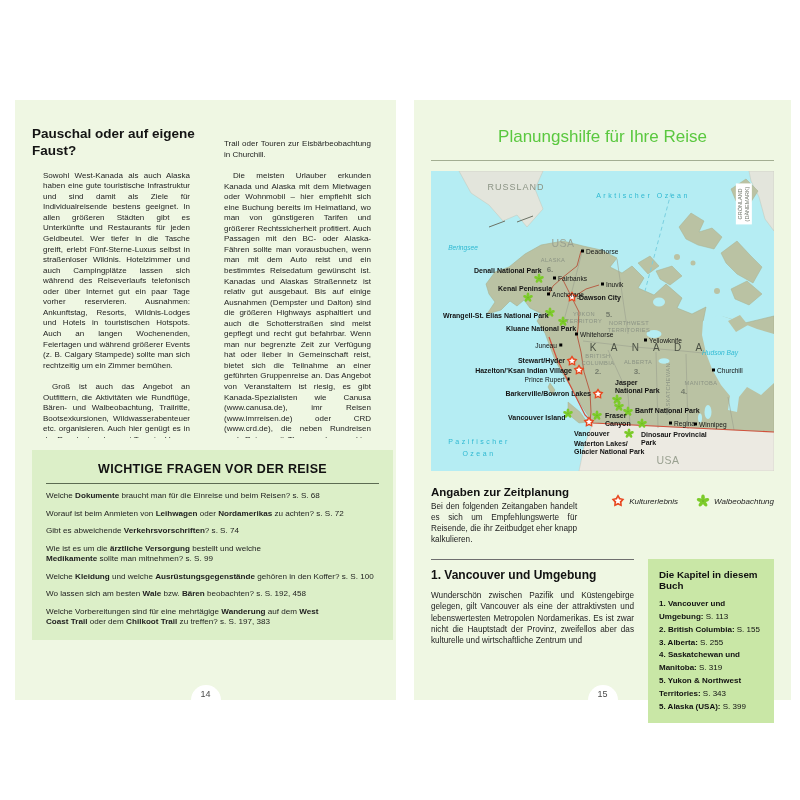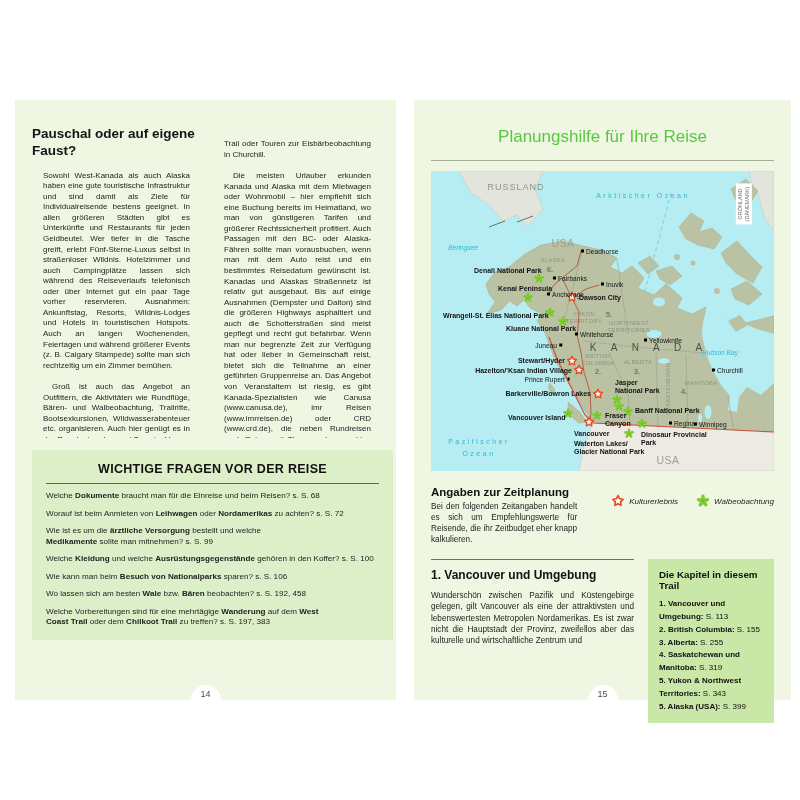--- a/index.html
+++ b/index.html
@@ -84,23 +84,23 @@
             <div class="para ind">Die meisten Urlauber erkunden Kanada und Alaska mit dem Mietwagen oder Wohnmobil – hier empfiehlt sich eine Buchung bereits im Heimatland, wo man von günstigeren Tarifen und größerer Rechtssicherheit profitiert. Auch Passagen mit den BC- oder Alaska-Fähren sollte man vorausbuchen, wenn man mit dem Auto reist und ein bestimmtes Reisedatum gewünscht ist. Kanadas und Alaskas Straßennetz ist relativ gut ausgebaut. Bis auf einige Ausnahmen (Dempster und Dalton) sind die größeren Highways asphaltiert und auch die Schotterstraßen sind meist gepflegt und recht gut befahrbar. Wenn man nur begrenzte Zeit zur Verfügung hat oder lieber in Gemeinschaft reist, bietet sich die Teilnahme an einer geführten Gruppenreise an. Das Angebot von Veranstaltern ist riesig, es gibt Kanada-Spezialisten wie Canusa (www.canusa.de), imr Reisen (www.imrreisen.de) oder CRD (www.crd.de), die neben Rundreisen auch Reisen mit Themenschwerpunkten anbieten (Bären und Wale, Indian Summer, Camping etc).</div>
           </div>
       </div>
     </div>
     <div class="questions-box">
       <div class="qb-title">WICHTIGE FRAGEN VOR DER REISE</div>
       <hr class="qb-rule">
       <div>
           <div class="q">Welche <b>Dokumente</b> braucht man für die Einreise und beim Reisen? s. S. 68</div>
           <div class="q">Worauf ist beim Anmieten von <b>Leihwagen</b> oder <b>Nordamerikas</b> zu achten? s. S. 72</div>
+          <div class="q">Gibt es abweichende <b>Verkehrsvorschriften</b>? s. S. 74</div>
           <div class="q">Wie ist es um die <b>ärztliche Versorgung</b> bestellt und welche<br><b>Medikamente</b> sollte man mitnehmen? s. S. 99</div>
           <div class="q">Welche <b>Kleidung</b> und welche <b>Ausrüstungsgegenstände</b> gehören in den Koffer? s. S. 100</div>
-          <div class="q">Wie kann man beim <b>Besuch von Nationalparks</b> sparen? s. S. 106</div>
           <div class="q">Wo lassen sich am besten <b>Wale</b> bzw. <b>Bären</b> beobachten? s. S. 192, 458</div>
           <div class="q">Welche Vorbereitungen sind für eine mehrtägige <b>Wanderung</b> auf dem <b>West<br>Coast Trail</b> oder dem <b>Chilkoot Trail</b> zu treffen? s. S. 197, 383</div>
         </div>
     </div>
   </div>
   <div class="badge">14</div>
 </div>
 
 <div class="page page-right">
   <h1 class="rp-title">Planungshilfe für Ihre Reise</h1>
@@ -304,21 +304,21 @@
       </div>
   </div>
 
   <div class="section-row">
     <div class="vanc">
       <hr class="vanc-rule">
       <h3 class="vanc-h">1. Vancouver und Umgebung</h3>
       <p class="vanc-p">Wunderschön zwischen Pazifik und Küstengebirge gelegen, gilt Vancouver als eine der attraktivsten und lebenswertesten Metropolen Nordamerikas. Es ist zwar nicht die Hauptstadt der Provinz, zweifellos aber das kulturelle und wirtschaftliche Zentrum und</p>
     </div>
     <div class="kapitel">
-      <div class="kap-title">Die Kapitel in diesem Trail</div>
+      <div class="kap-title">Die Kapitel in diesem Buch</div>
       <div>
           <div class="kap-item"><b>1. Vancouver und Umgebung:</b> S. 113</div>
           <div class="kap-item"><b>2. British Columbia:</b> S. 155</div>
           <div class="kap-item"><b>3. Alberta:</b> S. 255</div>
           <div class="kap-item"><b>4. Saskatchewan und Manitoba:</b> S. 319</div>
           <div class="kap-item"><b>5. Yukon &amp; Northwest Territories:</b> S. 343</div>
           <div class="kap-item"><b>5. Alaska (USA):</b> S. 399</div>
         </div>
     </div>
   </div>

